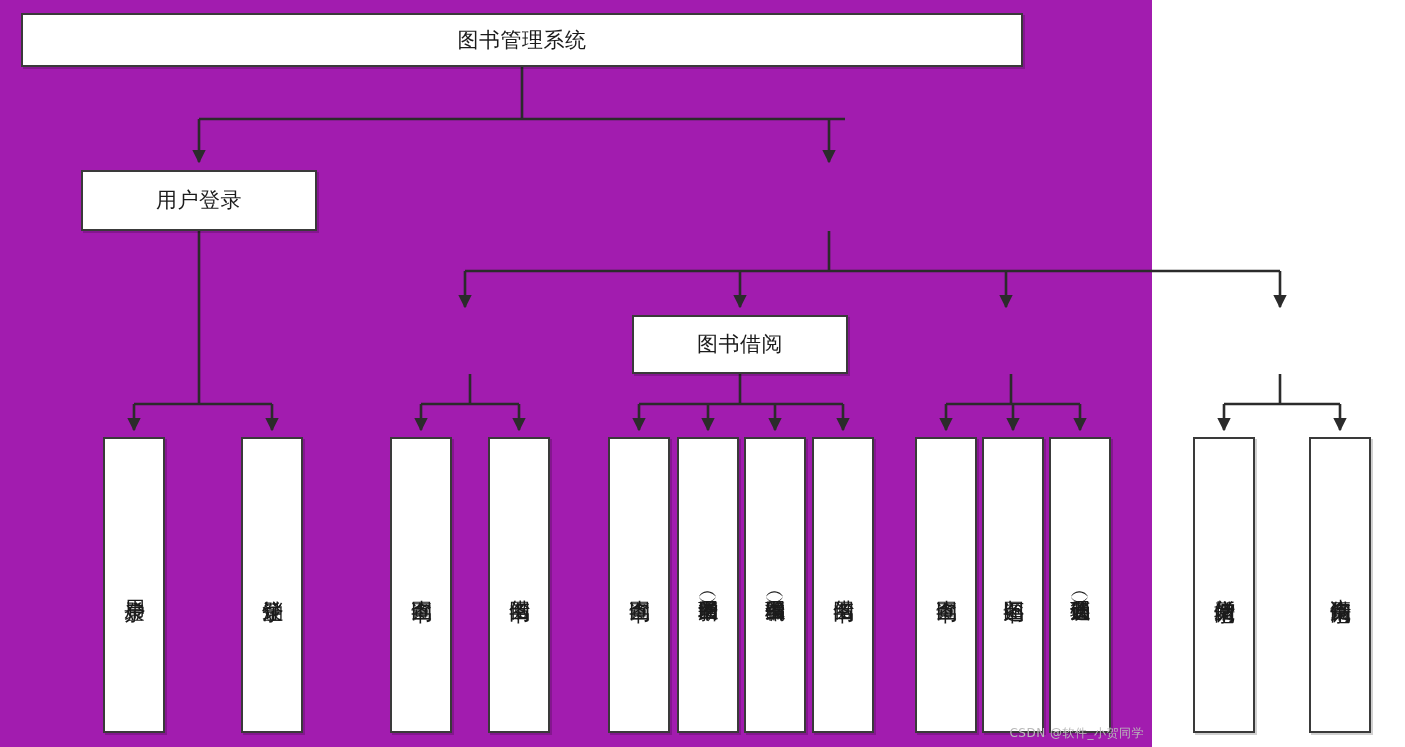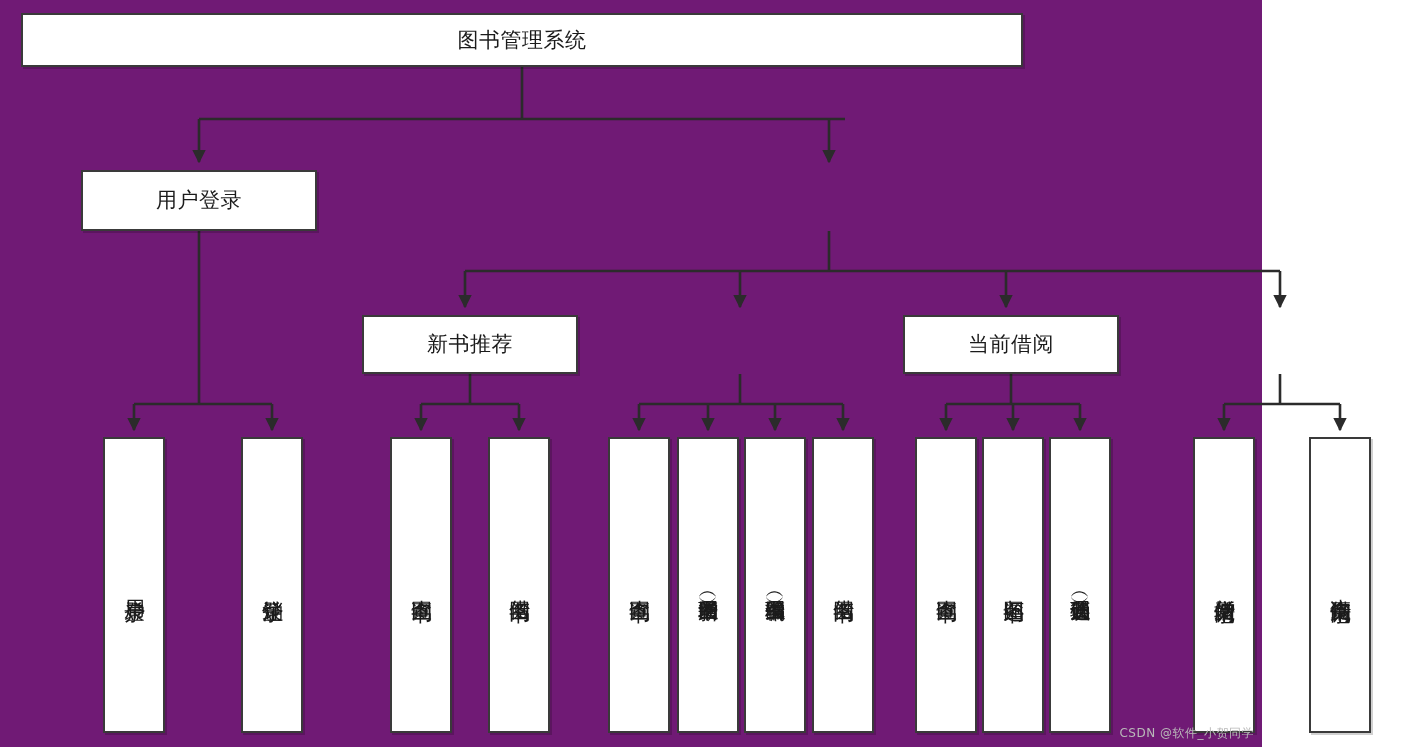--- a/index.html
+++ b/index.html
@@ -8,23 +8,23 @@
     background: #ffffff;
   }
   body {
     width: 1405px;
     height: 747px;
     overflow: hidden;
     font-family: "DejaVu Sans", "Liberation Sans", sans-serif;
   }
   #diagram-root {
     position: relative;
-    width: 1262px;
+    width: 1152px;
     height: 747px;
-    background: #701a75;
+    background: #a21caf;
   }
   #diagram-svg {
     position: absolute;
     left: 0;
     top: 0;
     width: 1405px;
     height: 747px;
   }
   .node-box {
     position: absolute;
@@ -153,25 +153,22 @@
   </svg>
 
   <div class="node-box" style="left:21px; top:13px; width:1002px; height:54px;">
     <span class="node-label">图书管理系统</span>
   </div>
 
   <div class="node-box" style="left:81px; top:170px; width:236px; height:61px;">
     <span class="node-label">用户登录</span>
   </div>
 
-  <div class="node-box" style="left:362px; top:315px; width:216px; height:59px;">
-    <span class="node-label">新书推荐</span>
-  </div>
-  <div class="node-box" style="left:903px; top:315px; width:216px; height:59px;">
-    <span class="node-label">当前借阅</span>
+  <div class="node-box" style="left:632px; top:315px; width:216px; height:59px;">
+    <span class="node-label">图书借阅</span>
   </div>
 
   <div class="leaf-box" style="left:103px; top:437px; width:62px; height:296px;">
     <span class="leaf-label">用户登录</span>
   </div>
   <div class="leaf-box" style="left:241px; top:437px; width:62px; height:296px;">
     <span class="leaf-label">注销登录</span>
   </div>
 
   <div class="leaf-box" style="left:390px; top:437px; width:62px; height:296px;">

